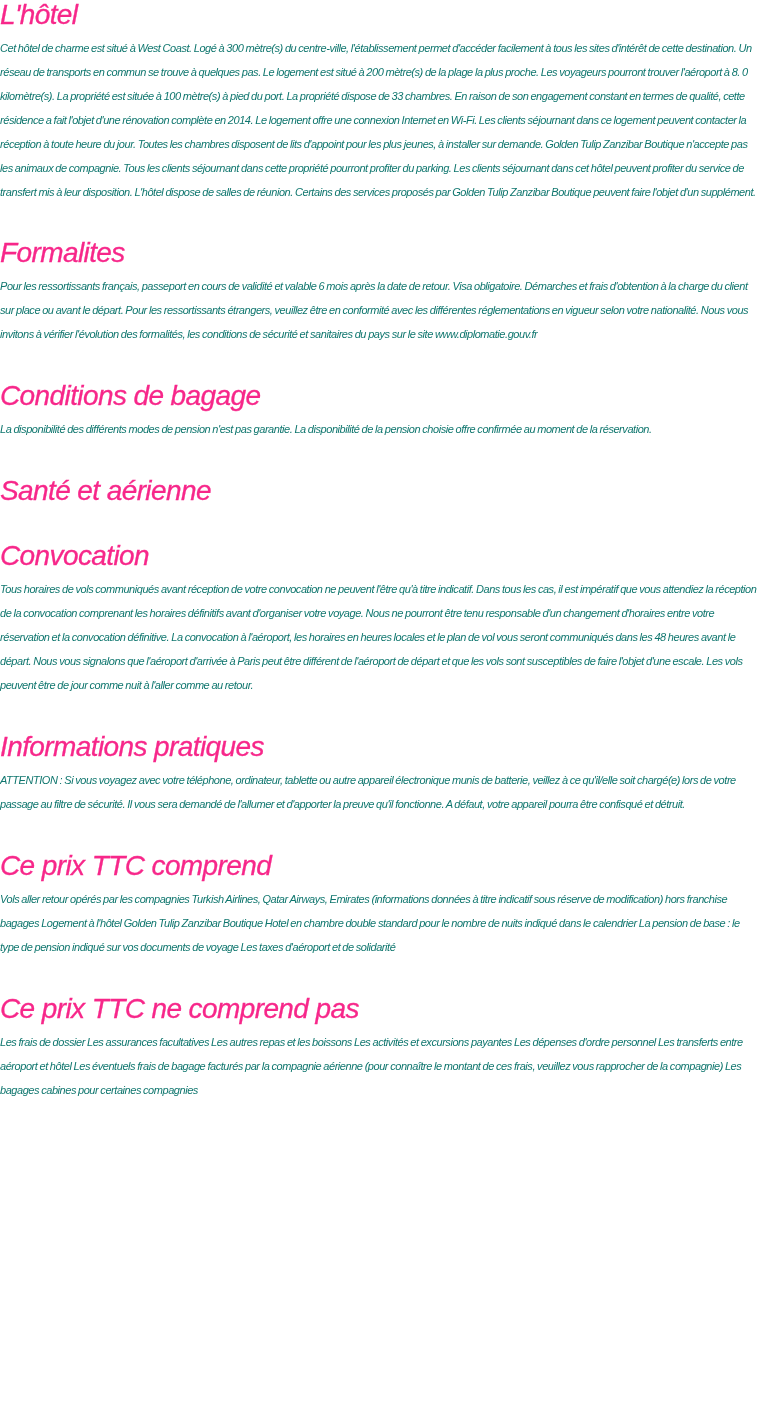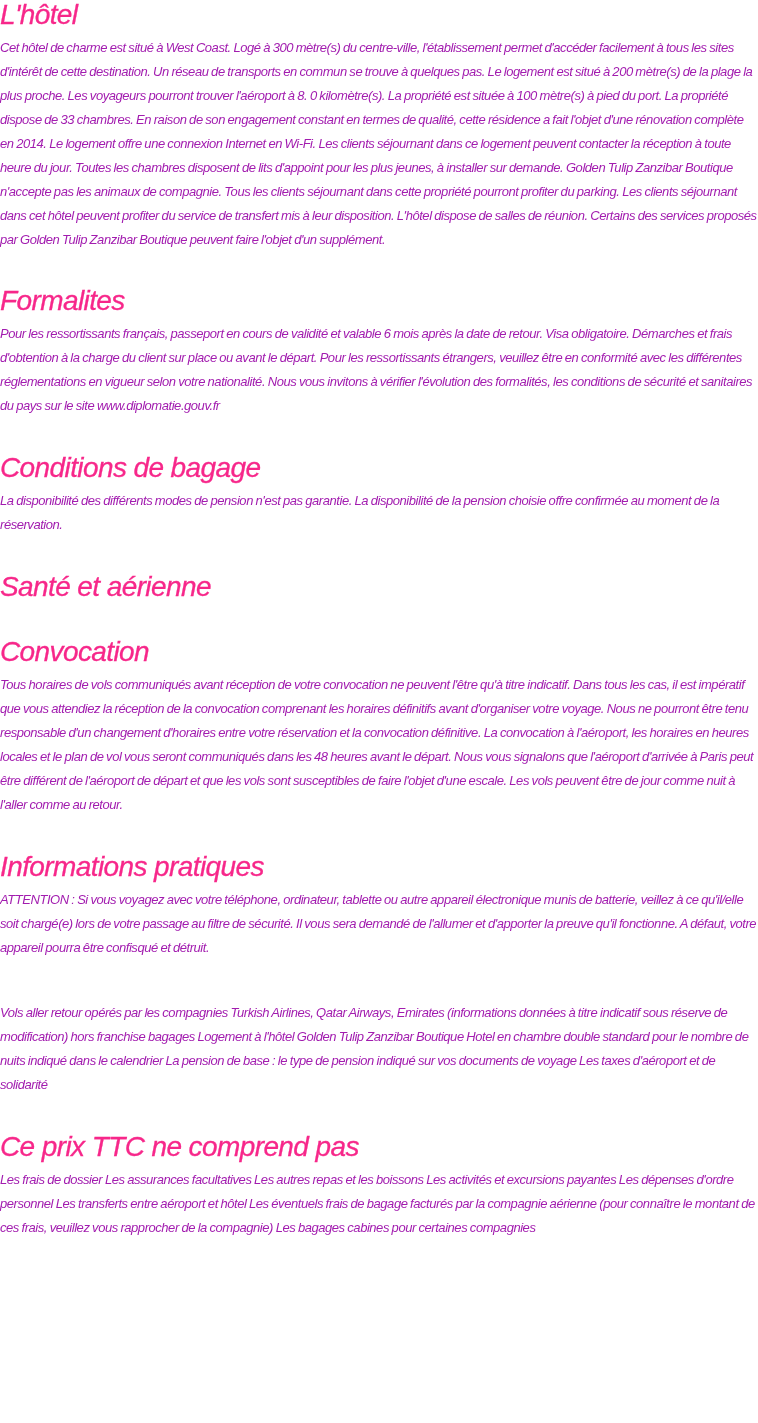--- a/index.html
+++ b/index.html
@@ -28,22 +28,22 @@
     font-size: 28px;
     line-height: 30px;
     letter-spacing: -0.6px;
     margin: 0;
     padding: 0;
     height: 30px;
     -webkit-text-stroke: 0.3px #f7278a;
   }
   .section-body {
     font-style: italic;
-    color: #a21caf;
-    font-size: 13px;
+    color: #0f766e;
+    font-size: 11px;
     line-height: 24px;
     letter-spacing: -0.45px;
     word-spacing: -0.5px;
     margin: 6px 0 0 0;
     padding: 0;
   }
   .s0 { padding-top: 0px; }
   .s1 { padding-top: 34px; }
   .s2 { padding-top: 35px; }
   .s3 { padding-top: 35px; }
@@ -80,20 +80,21 @@
     <h2 class="section-title">Convocation</h2>
     <p class="section-body">Tous horaires de vols communiqués avant réception de votre convocation ne peuvent l'être qu'à titre indicatif. Dans tous les cas, il est impératif que vous attendiez la réception de la convocation comprenant les horaires définitifs avant d'organiser votre voyage. Nous ne pourront être tenu responsable d'un changement d'horaires entre votre réservation et la convocation définitive. La convocation à l'aéroport, les horaires en heures locales et le plan de vol vous seront communiqués dans les 48 heures avant le départ. Nous vous signalons que l'aéroport d'arrivée à Paris peut être différent de l'aéroport de départ et que les vols sont susceptibles de faire l'objet d'une escale. Les vols peuvent être de jour comme nuit à l'aller comme au retour.</p>
   </section>
 
   <section class="section s5">
     <h2 class="section-title">Informations pratiques</h2>
     <p class="section-body">ATTENTION : Si vous voyagez avec votre téléphone, ordinateur, tablette ou autre appareil électronique munis de batterie, veillez à ce qu'il/elle soit chargé(e) lors de votre passage au filtre de sécurité. Il vous sera demandé de l'allumer et d'apporter la preuve qu'il fonctionne. A défaut, votre appareil pourra être confisqué et détruit.</p>
   </section>
 
   <section class="section s6">
+    <h2 class="section-title">Ce prix TTC comprend</h2>
     <p class="section-body">Vols aller retour opérés par les compagnies Turkish Airlines, Qatar Airways, Emirates (informations données à titre indicatif sous réserve de modification) hors franchise bagages Logement à l'hôtel Golden Tulip Zanzibar Boutique Hotel en chambre double standard pour le nombre de nuits indiqué dans le calendrier La pension de base : le type de pension indiqué sur vos documents de voyage Les taxes d'aéroport et de solidarité</p>
   </section>
 
   <section class="section s7">
     <h2 class="section-title">Ce prix TTC ne comprend pas</h2>
     <p class="section-body">Les frais de dossier Les assurances facultatives Les autres repas et les boissons Les activités et excursions payantes Les dépenses d'ordre personnel Les transferts entre aéroport et hôtel Les éventuels frais de bagage facturés par la compagnie aérienne (pour connaître le montant de ces frais, veuillez vous rapprocher de la compagnie) Les bagages cabines pour certaines compagnies</p>
   </section>
 
 </div>
 

